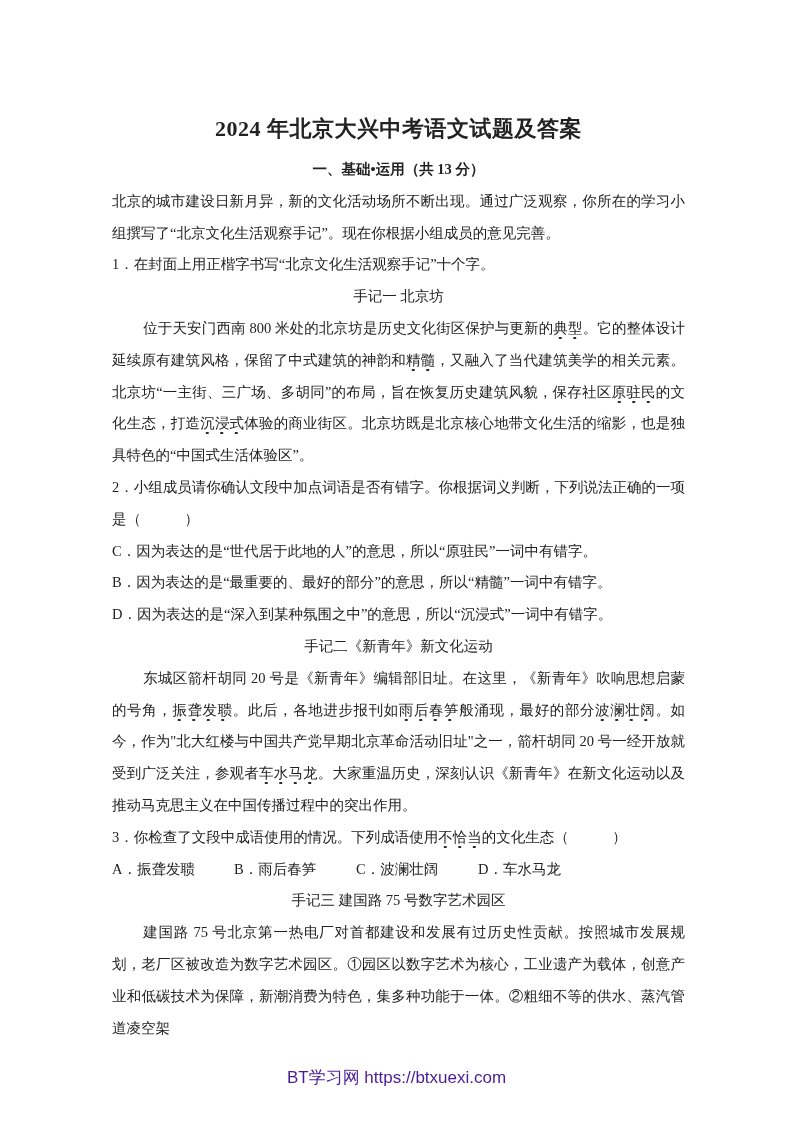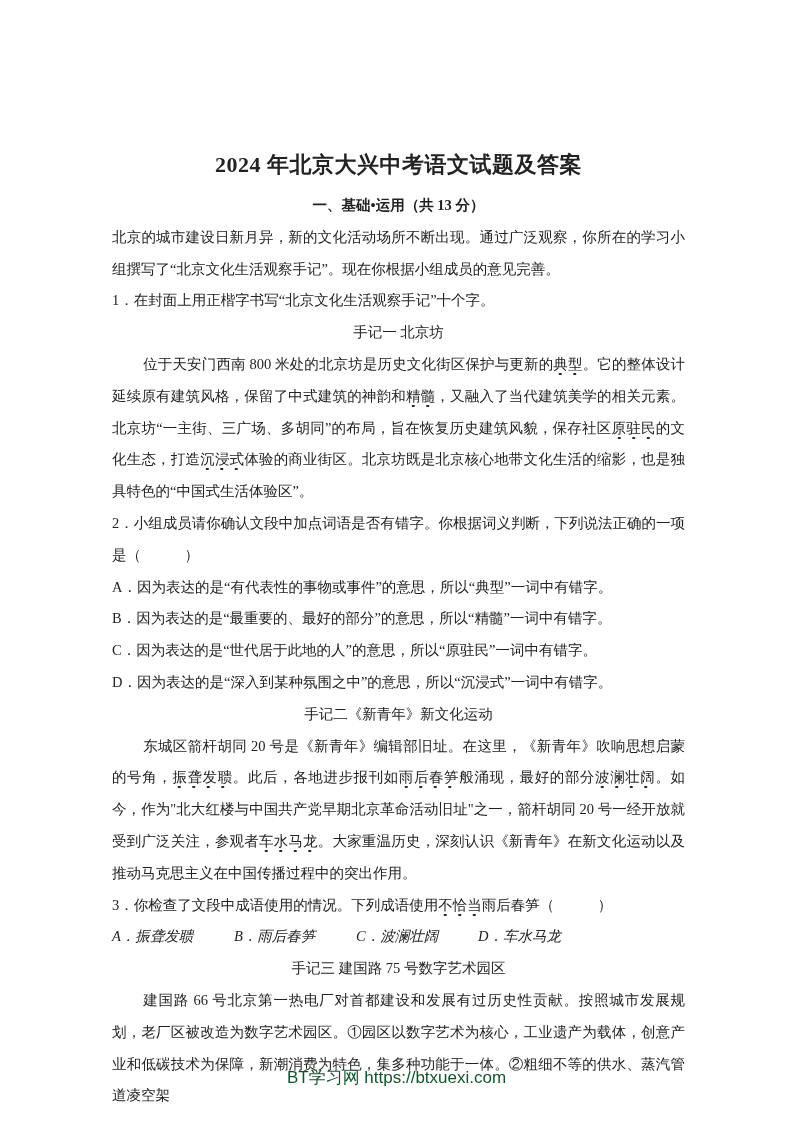--- a/index.html
+++ b/index.html
@@ -12,21 +12,20 @@
     height: 1122px;
     position: relative;
     overflow: hidden;
     font-family: "Liberation Serif", "DejaVu Serif", serif;
     color: #222222;
   }
   .page {
     box-sizing: border-box;
     width: 793px;
     padding: 112px 108px 0 112px;
-    margin-top: 36px;
   }
   .doc-title {
     margin: 0 0 8px 0;
     font-size: 22px;
     font-weight: bold;
     text-align: center;
     line-height: 34px;
     letter-spacing: 0.5px;
   }
   .blk {
@@ -49,59 +48,57 @@
   .blk.option-line, .blk.question {
     text-align: justify;
   }
   .blk.options-row {
     text-align: left;
   }
   .options-row .opt {
     display: inline-block;
     min-width: 122px;
     text-indent: 0;
-    font-style: italic;
   }
   
   .em {
     background-image: radial-gradient(circle at 50% 50%, #2a2a2a 1.2px, rgba(0,0,0,0) 1.5px);
     background-size: 1em 4px;
     background-repeat: repeat-x;
     background-position: left bottom;
     padding-bottom: 4px;
   }
   .footer {
     position: absolute;
     left: 0;
     right: 0;
     top: 1066px;
     text-align: center;
     font-family: "Liberation Sans", "DejaVu Sans", sans-serif;
     font-size: 17px;
-    color: #14532d;
+    color: #4c1d95;
   }
 </style>
 </head>
 <body>
 
 <div class="page">
   <h1 class="doc-title">2024 年北京大兴中考语文试题及答案</h1>
   <div>
       <p class="blk heading"><span>一、基础•运用（共 13 分）</span></p>
       <p class="blk para"><span>北京的城市建设日新月异，新的文化活动场所不断出现。通过广泛观察，你所在的学习小组撰写了“北京文化生活观察手记”。现在你根据小组成员的意见完善。</span></p>
       <p class="blk question"><span>1．在封面上用正楷字书写“北京文化生活观察手记”十个字。</span></p>
       <p class="blk center-line"><span>手记一 北京坊</span></p>
       <p class="blk para indent"><span>位于天安门西南 800 米处的北京坊是历史文化街区保护与更新的</span><span class="em">典型</span><span>。它的整体设计延续原有建筑风格，保留了中式建筑的神韵和</span><span class="em">精髓</span><span>，又融入了当代建筑美学的相关元素。北京坊“一主街、三广场、多胡同”的布局，旨在恢复历史建筑风貌，保存社区</span><span class="em">原驻民</span><span>的文化生态，打造</span><span class="em">沉浸式</span><span>体验的商业街区。北京坊既是北京核心地带文化生活的缩影，也是独具特色的“中国式生活体验区”。</span></p>
       <p class="blk question"><span>2．小组成员请你确认文段中加点词语是否有错字。你根据词义判断，下列说法正确的一项是（　　　）</span></p>
-      <p class="blk option-line"><span>A．因为表达的是“有代表性的事物或事件”的意思，所以“典型”一词中有错字。</span></p>
+      <p class="blk option-line"><span>C．因为表达的是“世代居于此地的人”的意思，所以“原驻民”一词中有错字。</span></p>
       <p class="blk option-line"><span>B．因为表达的是“最重要的、最好的部分”的意思，所以“精髓”一词中有错字。</span></p>
-      <p class="blk option-line"><span>C．因为表达的是“世代居于此地的人”的意思，所以“原驻民”一词中有错字。</span></p>
       <p class="blk option-line"><span>D．因为表达的是“深入到某种氛围之中”的意思，所以“沉浸式”一词中有错字。</span></p>
       <p class="blk center-line"><span>手记二《新青年》新文化运动</span></p>
       <p class="blk para indent"><span>东城区箭杆胡同 20 号是《新青年》编辑部旧址。在这里，《新青年》吹响思想启蒙的号角，</span><span class="em">振聋发聩</span><span>。此后，各地进步报刊如</span><span class="em">雨后春笋</span><span>般涌现，最好的部分</span><span class="em">波澜壮阔</span><span>。如今，作为"北大红楼与中国共产党早期北京革命活动旧址"之一，箭杆胡同 20 号一经开放就受到广泛关注，参观者</span><span class="em">车水马龙</span><span>。大家重温历史，深刻认识《新青年》在新文化运动以及推动马克思主义在中国传播过程中的突出作用。</span></p>
-      <p class="blk question"><span>3．你检查了文段中成语使用的情况。下列成语使用</span><span class="em">不恰当</span><span>雨后春笋（　　　）</span></p>
+      <p class="blk question"><span>3．你检查了文段中成语使用的情况。下列成语使用</span><span class="em">不恰当</span><span>的文化生态（　　　）</span></p>
       <div class="blk options-row"><span class="opt">A．振聋发聩</span><span class="opt">B．雨后春笋</span><span class="opt">C．波澜壮阔</span><span class="opt">D．车水马龙</span></div>
       <p class="blk center-line"><span>手记三 建国路 75 号数字艺术园区</span></p>
-      <p class="blk para indent"><span>建国路 66 号北京第一热电厂对首都建设和发展有过历史性贡献。按照城市发展规划，老厂区被改造为数字艺术园区。①园区以数字艺术为核心，工业遗产为载体，创意产业和低碳技术为保障，新潮消费为特色，集多种功能于一体。②粗细不等的供水、蒸汽管道凌空架</span></p>
+      <p class="blk para indent"><span>建国路 75 号北京第一热电厂对首都建设和发展有过历史性贡献。按照城市发展规划，老厂区被改造为数字艺术园区。①园区以数字艺术为核心，工业遗产为载体，创意产业和低碳技术为保障，新潮消费为特色，集多种功能于一体。②粗细不等的供水、蒸汽管道凌空架</span></p>
     </div>
 </div>
 
 <div class="footer">BT学习网 https://btxuexi.com</div>
 
 </body></html>

